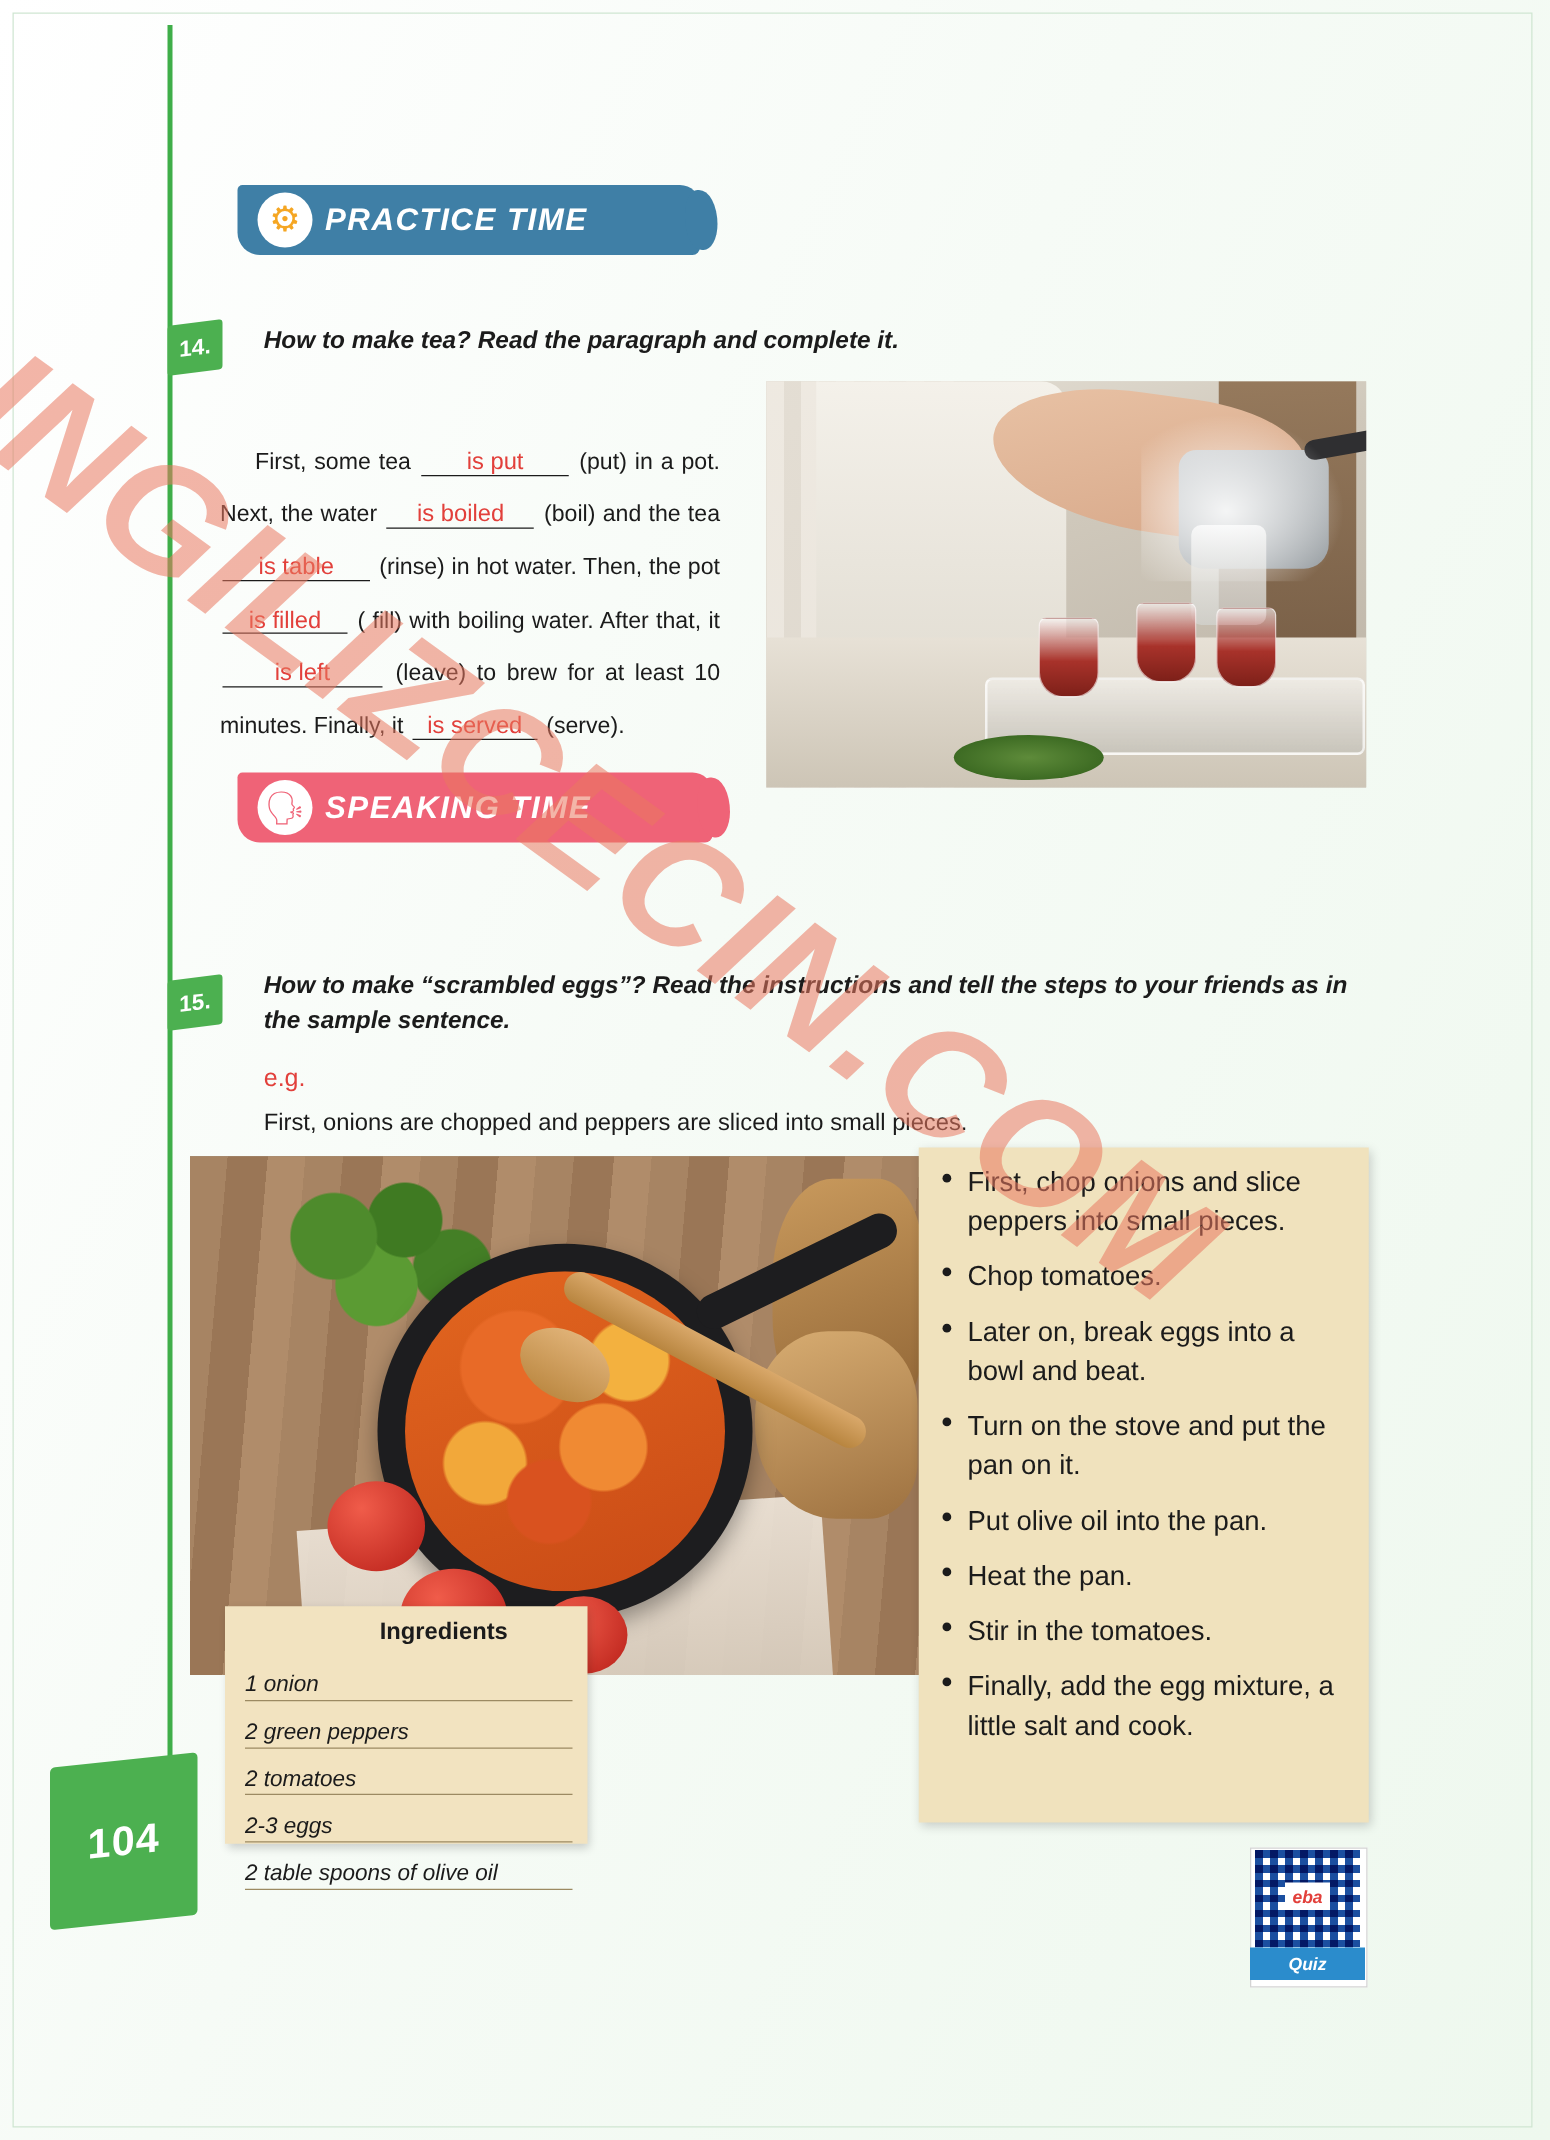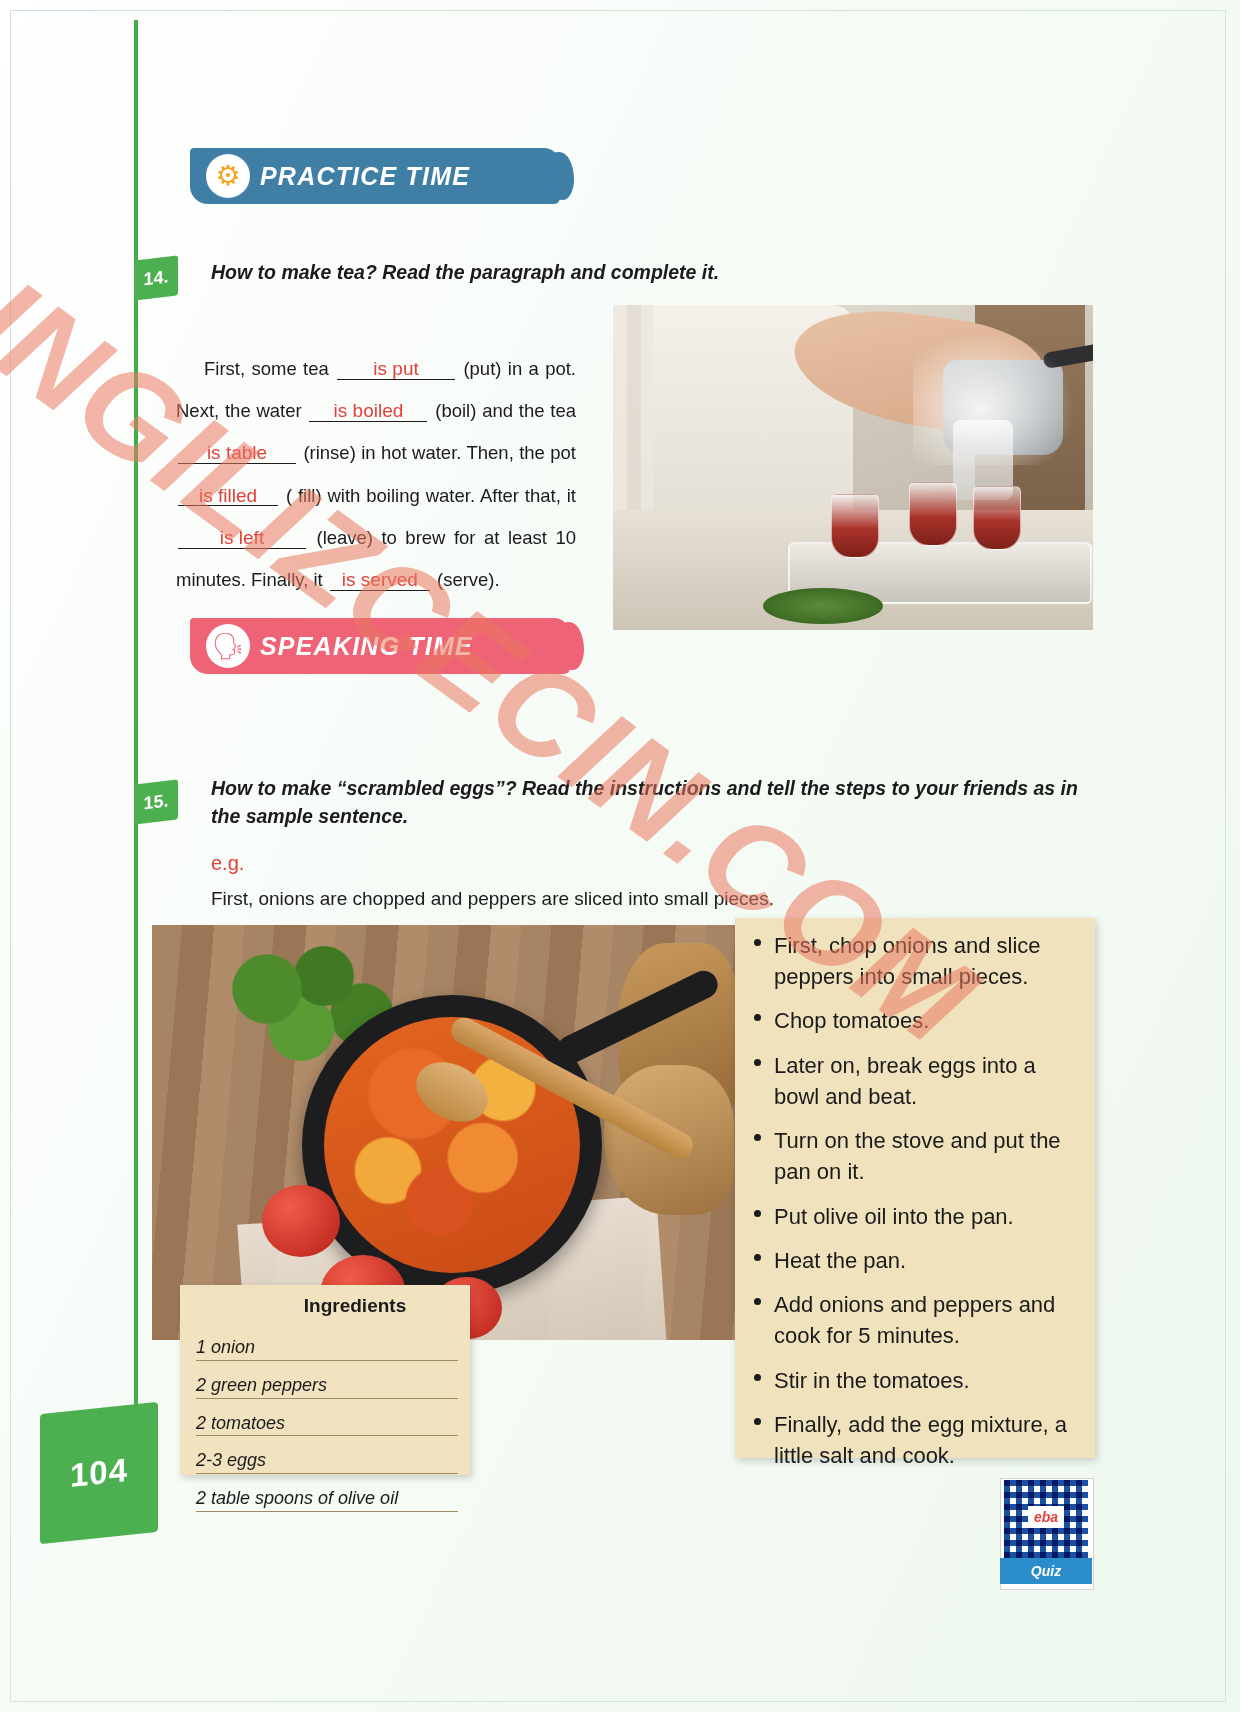--- a/index.html
+++ b/index.html
@@ -546,21 +546,20 @@
   </div>
 
   <div class="note-card"></div>
   <ul class="note-list">
     <li>First, chop onions and  slice peppers into small pieces.</li>
     <li>Chop tomatoes.</li>
     <li>Later on, break eggs into a bowl and beat.</li>
     <li>Turn on the stove and put the pan on it.</li>
     <li>Put olive oil into the pan.</li>
     <li>Heat the pan.</li>
-    <li>Add onions and peppers and cook for 5 minutes.</li>
     <li>Stir in the tomatoes.</li>
     <li>Finally, add the egg mixture, a little salt and cook.</li>
   </ul>
 
   <div class="qr-box"></div>
   <div class="qr-img"></div>
   <div class="qr-center">eba</div>
   <div class="qr-label">Quiz</div>
 
   <div class="page-tab"></div>

